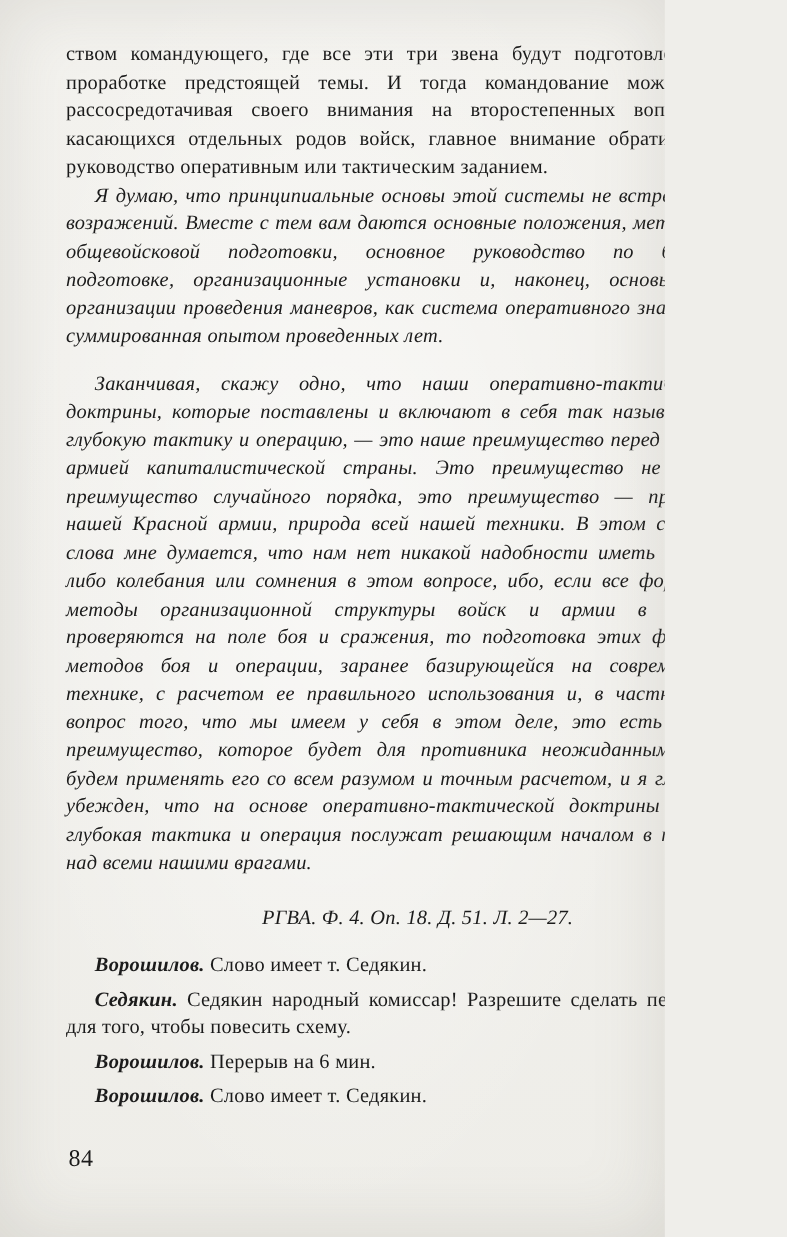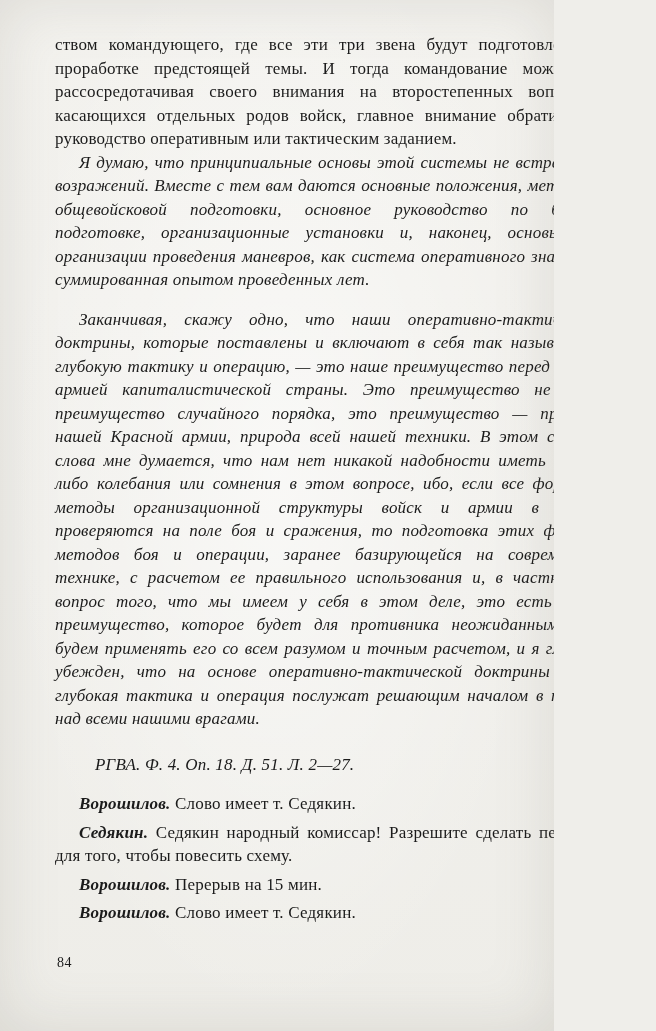--- a/index.html
+++ b/index.html
@@ -45,35 +45,35 @@
     font-style: italic;
   }
   p.gap-before {
     margin-top: 16px;
   }
   .reference {
     margin-top: 22px;
     margin-bottom: 16px;
     font-style: italic;
     text-indent: 40px;
-    text-align: left;
+    text-align: center;
   }
   .dialogue {
     text-indent: 24px;
     margin-top: 5px;
   }
   .speaker {
     font-weight: bold;
     font-style: italic;
   }
   .page-number {
     position: absolute;
     left: 57px;
     top: 955px;
-    font-size: 14px;
+    font-size: 20px;
     letter-spacing: 0.5px;
   }
 </style>
 </head>
 <body>
 
 <div class="page">
   <div class="text-block">
 
     <p class="body-par">ством командующего, где все эти три звена будут подготовлены к проработке предстоящей темы. И тогда командование может не рассосредотачивая своего внимания на второстепенных вопросах, касающихся отдельных родов войск, главное внимание обратить на руководство оперативным или тактическим заданием.</p>
@@ -89,21 +89,21 @@
       <span>Слово имеет т. Седякин.</span>
     </p>
 
     <p class="dialogue">
       <span class="speaker">Седякин.</span>
       <span>Седякин народный комиссар! Разрешите сделать перерыв для того, чтобы повесить схему.</span>
     </p>
 
     <p class="dialogue">
       <span class="speaker">Ворошилов.</span>
-      <span>Перерыв на 15 мин.</span>
+      <span>Перерыв на 6 мин.</span>
     </p>
 
     <p class="dialogue">
       <span class="speaker">Ворошилов.</span>
       <span>Слово имеет т. Седякин.</span>
     </p>
 
 
   </div>
 

